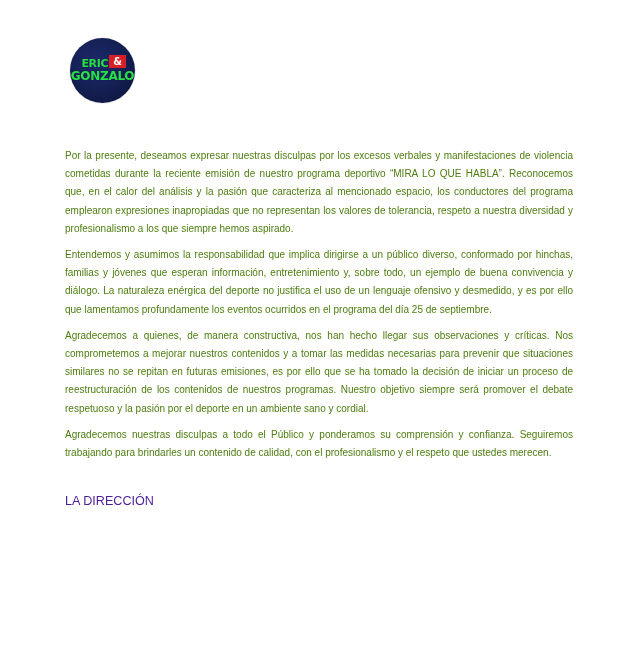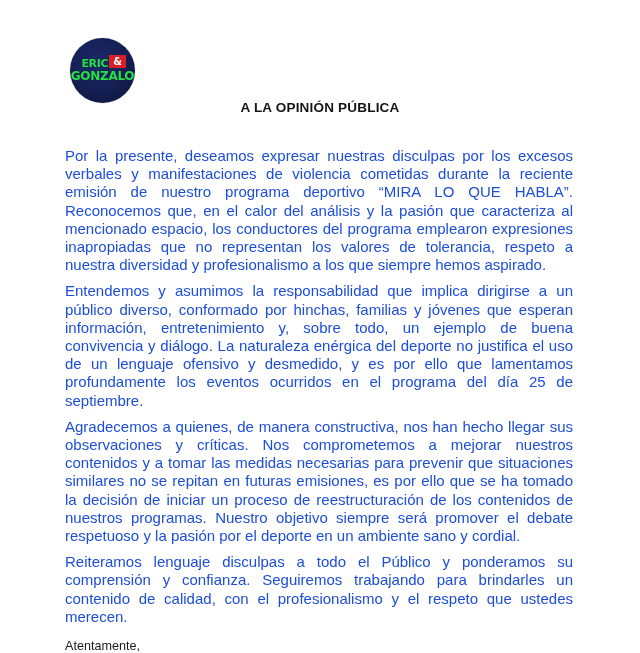--- a/index.html
+++ b/index.html
@@ -100,23 +100,23 @@
   
   .body-area {
     position: absolute;
     left: 65px;
     top: 147px;
     width: 508px;
   }
   .para {
     text-align: justify;
     text-justify: inter-word;
-    font-size: 15px;
+    font-size: 10px;
     line-height: 18.2px;
-    color: #1d4ed8;
+    color: #4d7c0f;
     margin: 0 0 8px 0;
   }
   .para:last-of-type {
     margin-bottom: 0;
   }
   .closing {
     text-align: left;
     font-size: 12.6px;
     line-height: 18.2px;
     color: #1a1a1a;
@@ -140,24 +140,22 @@
       <div class="logo-text-block">
         <span class="logo-line1">ERICK</span>
         <span class="logo-line2">GONZALO</span>
       </div>
       <div class="logo-amp">
         <span>&amp;</span>
       </div>
     </div>
   </div>
 
-  <div class="doc-title">A LA OPINIÓN PÚBLICA</div>
 
   <div class="body-area">
     <p class="para">Por la presente, deseamos expresar nuestras disculpas por los excesos verbales y manifestaciones de violencia cometidas durante la reciente emisión de nuestro programa deportivo “MIRA LO QUE HABLA”. Reconocemos que, en el calor del análisis y la pasión que caracteriza al mencionado espacio, los conductores del programa emplearon expresiones inapropiadas que no representan los valores de tolerancia, respeto a nuestra diversidad y profesionalismo a los que siempre hemos aspirado.</p>
     <p class="para">Entendemos y asumimos la responsabilidad que implica dirigirse a un público diverso, conformado por hinchas, familias y jóvenes que esperan información, entretenimiento y, sobre todo, un ejemplo de buena convivencia y diálogo. La naturaleza enérgica del deporte no justifica el uso de un lenguaje ofensivo y desmedido, y es por ello que lamentamos profundamente los eventos ocurridos en el programa del día 25 de septiembre.</p>
     <p class="para">Agradecemos a quienes, de manera constructiva, nos han hecho llegar sus observaciones y críticas. Nos comprometemos a mejorar nuestros contenidos y a tomar las medidas necesarias para prevenir que situaciones similares no se repitan en futuras emisiones, es por ello que se ha tomado la decisión de iniciar un proceso de reestructuración de los contenidos de nuestros programas. Nuestro objetivo siempre será promover el debate respetuoso y la pasión por el deporte en un ambiente sano y cordial.</p>
-    <p class="para">Reiteramos lenguaje disculpas a todo el Público y ponderamos su comprensión y confianza. Seguiremos trabajando para brindarles un contenido de calidad, con el profesionalismo y el respeto que ustedes merecen.</p>
-    <p class="closing">Atentamente,</p>
+    <p class="para">Agradecemos nuestras disculpas a todo el Público y ponderamos su comprensión y confianza. Seguiremos trabajando para brindarles un contenido de calidad, con el profesionalismo y el respeto que ustedes merecen.</p>
     <p class="signature">LA DIRECCIÓN</p>
   </div>
 
 </div>
 
 </body></html>

